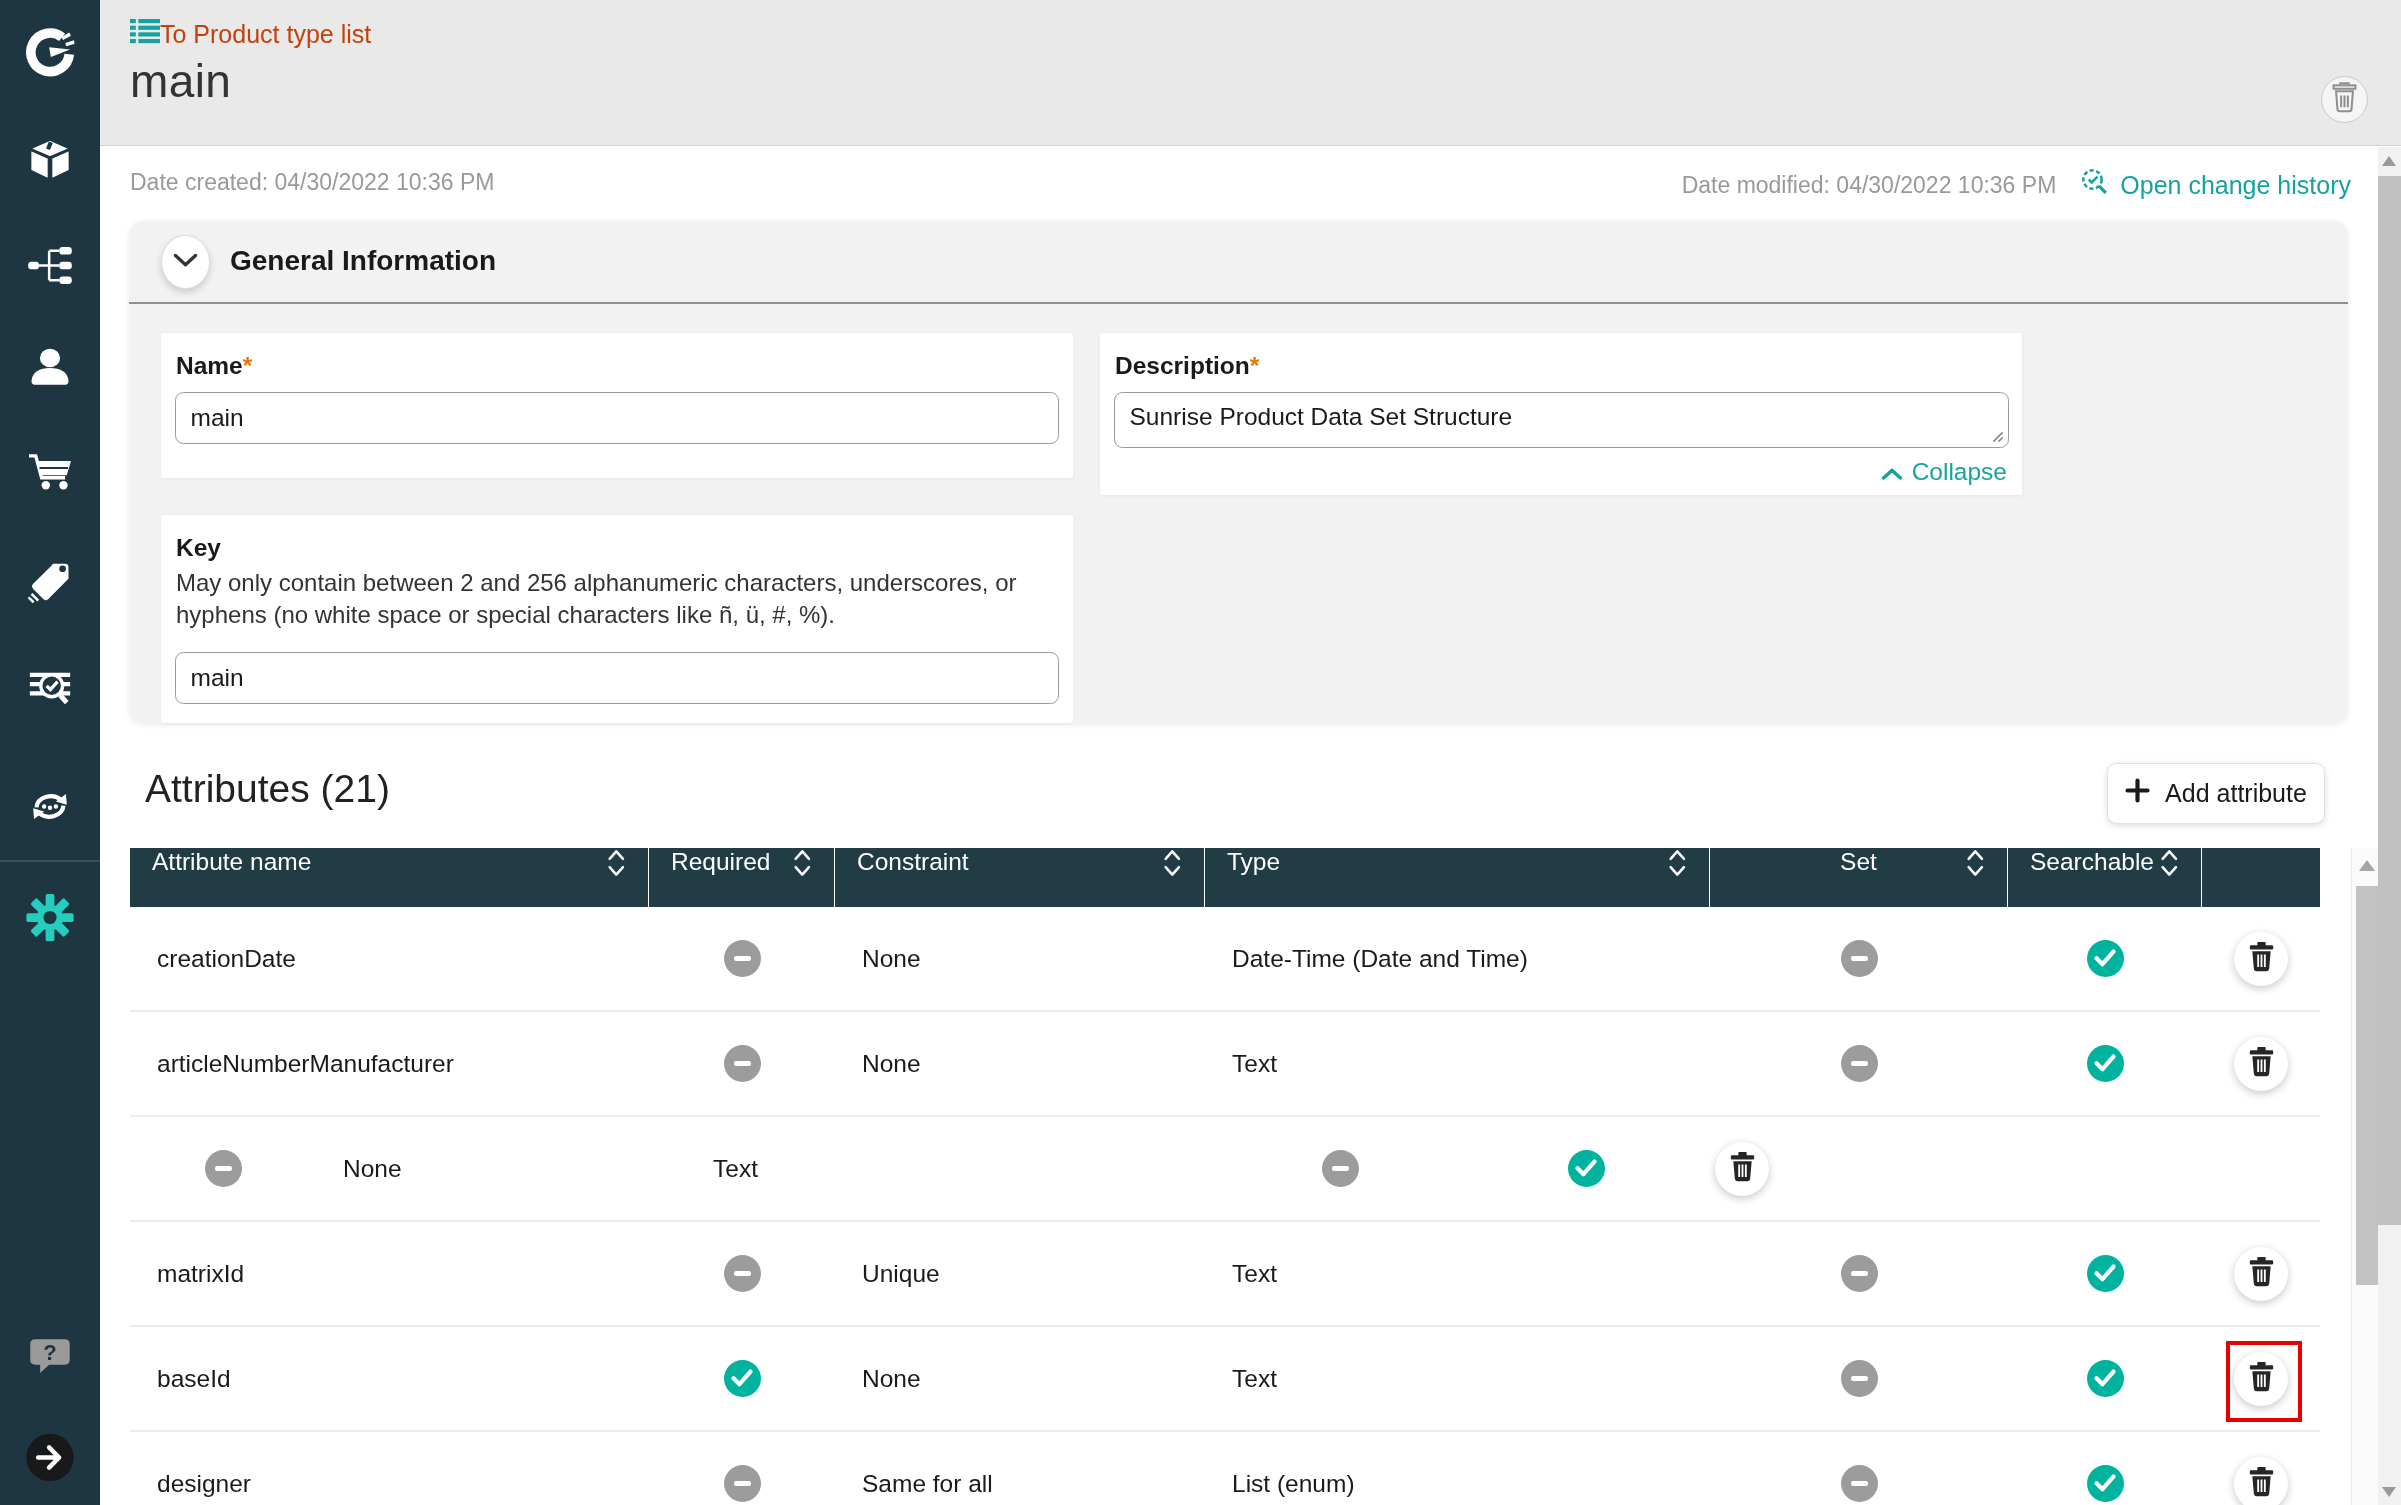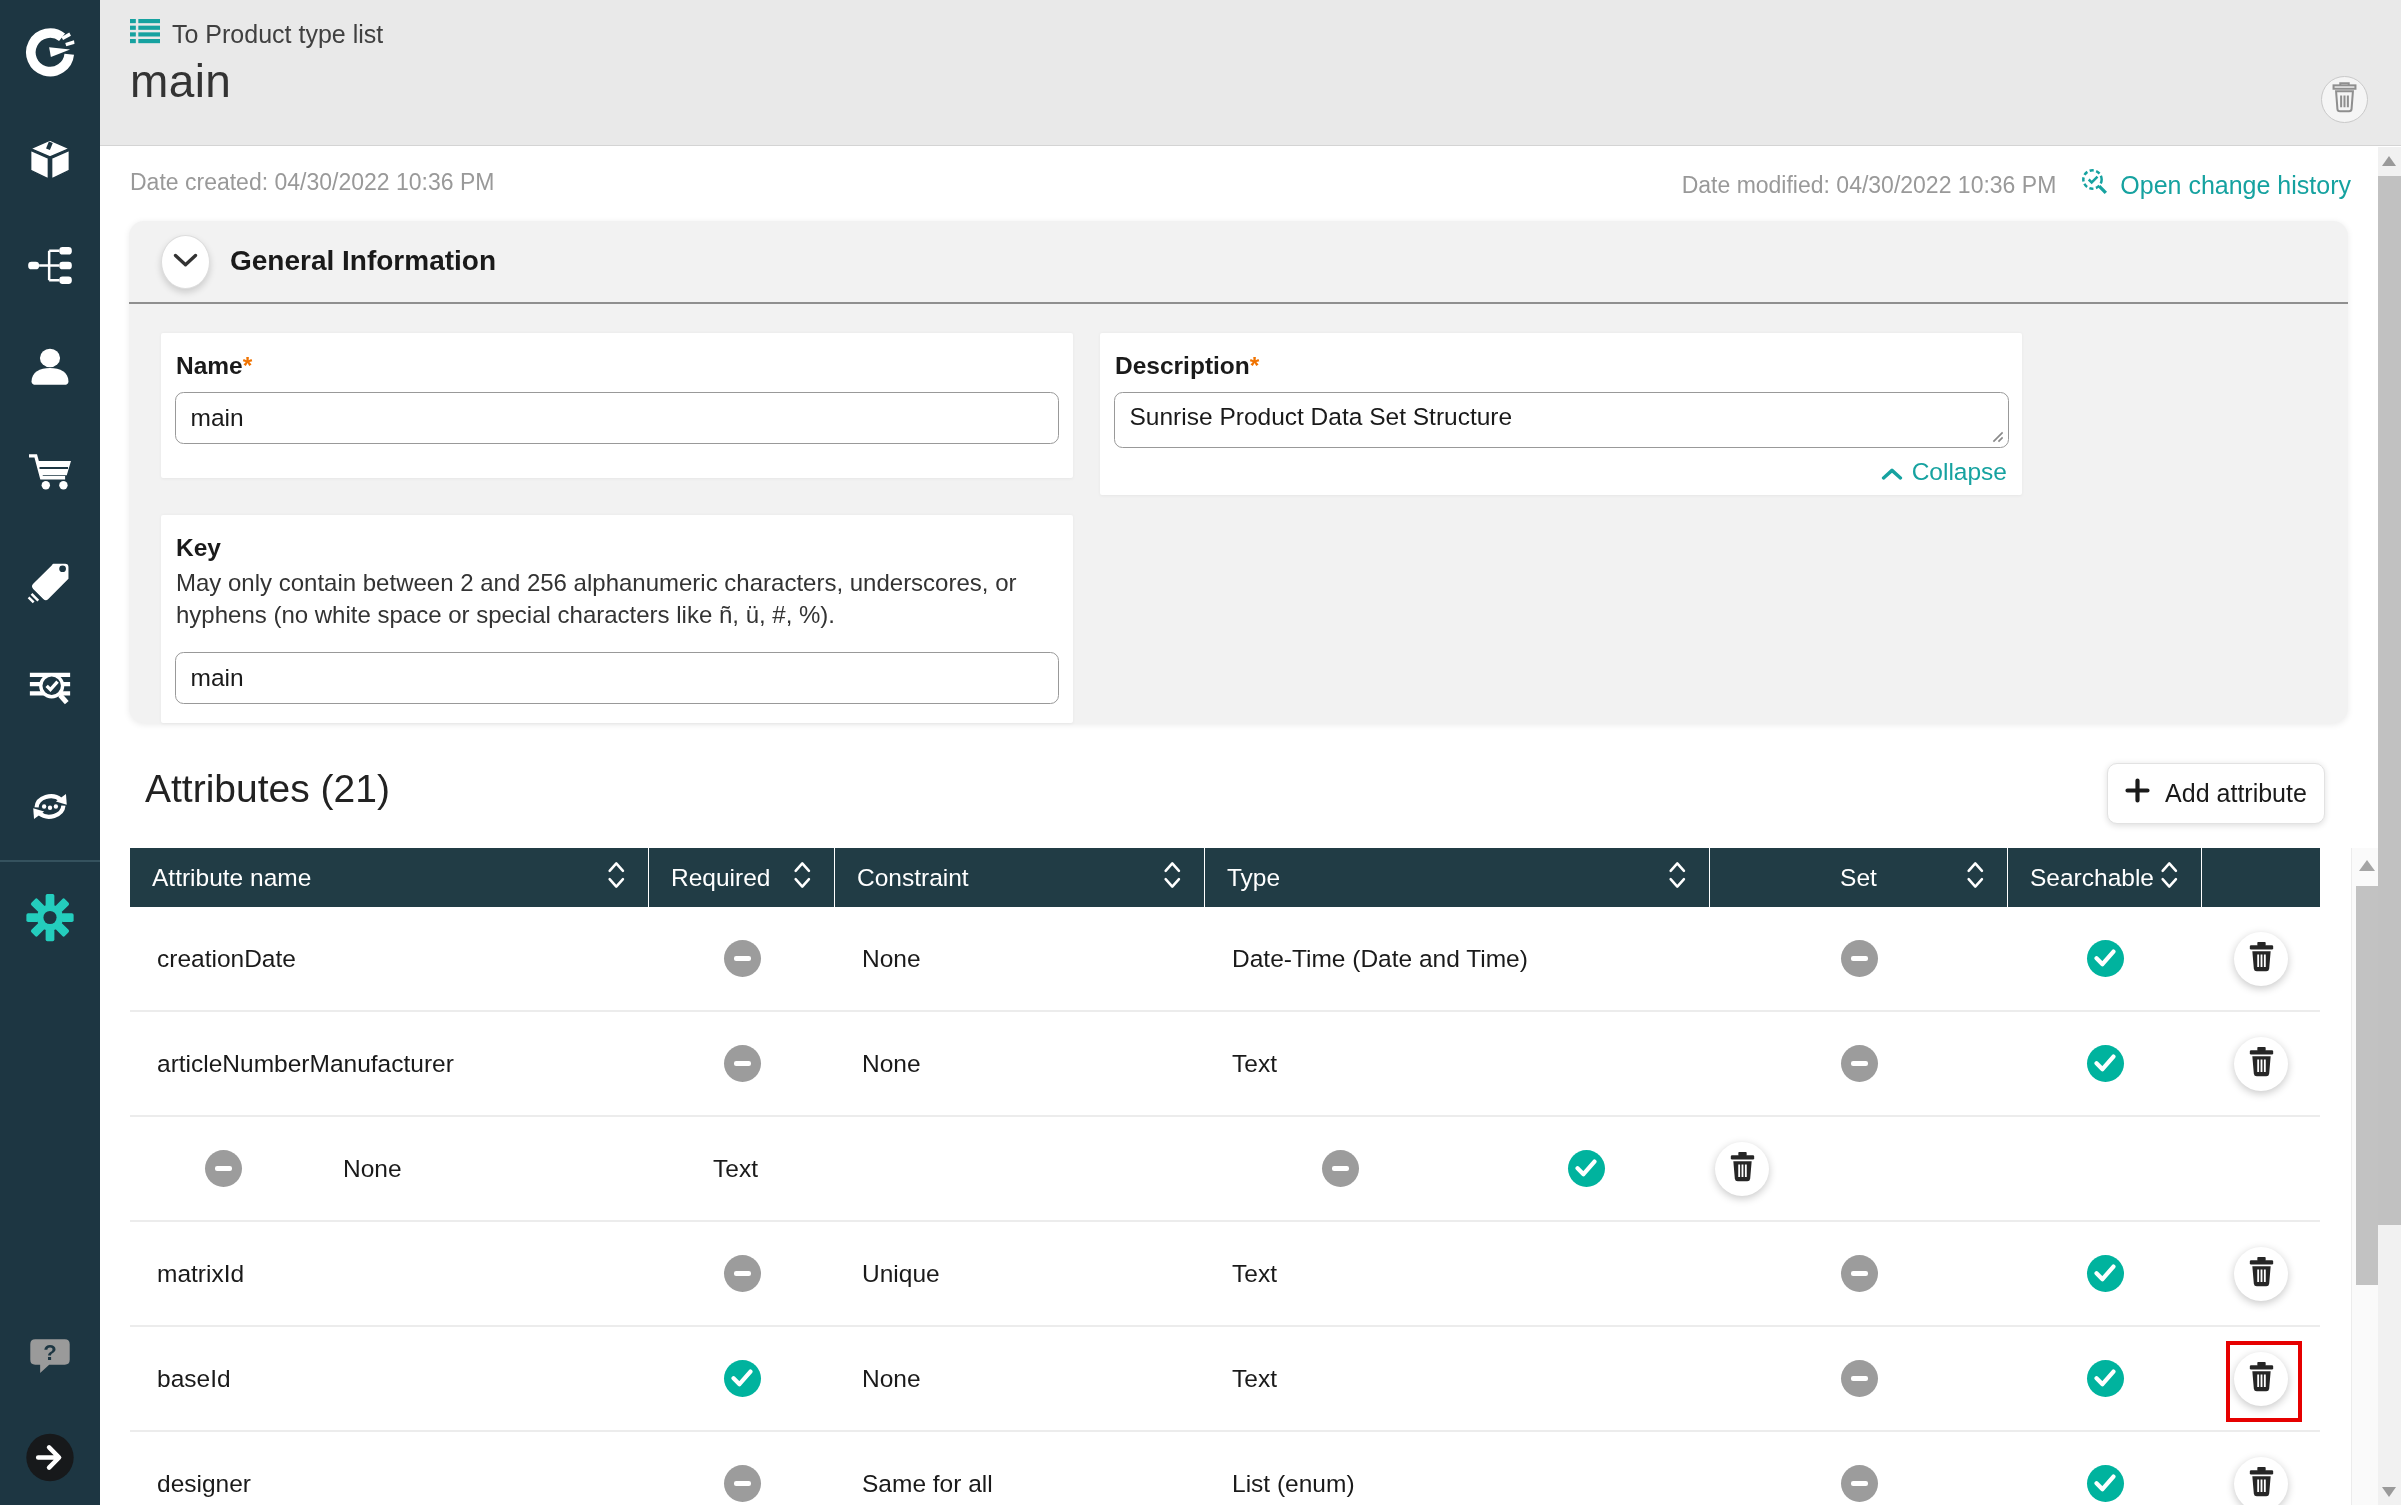--- a/index.html
+++ b/index.html
@@ -6,21 +6,21 @@
   body{
     position:relative;width:2401px;height:1505px;overflow:hidden;
     background:#fff;font-family:"Liberation Sans",sans-serif;color:#1a1a1a;
   }
   
   .sidebar{position:absolute;left:0;top:0;width:100px;height:1505px;background:#1d3642;z-index:6}
   .side-item{position:absolute;left:50%;transform:translate(-50%,-50%);display:flex;align-items:center;justify-content:center;cursor:pointer}
   .side-divider{position:absolute;left:0;top:860px;width:100px;height:1.7px;background:#35525e}
   
   .topbar{position:absolute;left:100px;top:0;width:2302px;height:145px;background:#e9e9e9;border-bottom:1.7px solid #d4d4d4;z-index:2}
-  .back-link{position:absolute;left:30px;top:18.6px;display:flex;align-items:center;gap:12px;color:#404040;font-size:25px;text-decoration:none;cursor:pointer}
+  .back-link{position:absolute;left:30px;top:18.6px;display:flex;align-items:center;color:#c2410c;font-size:25px;text-decoration:none;cursor:pointer}
   .page-title{position:absolute;left:30px;top:54px;margin:0;font-size:46px;font-weight:400;color:#333;letter-spacing:0.4px}
   .delete-type-btn{position:absolute;left:2221px;top:76px;width:47px;height:47px;border-radius:50%;
     background:#f5f5f5;border:1.7px solid #c9c9c9;display:flex;align-items:center;justify-content:center;padding:0;cursor:pointer}
   
   .content{position:absolute;left:100px;top:147px;width:2302px;height:1358px;background:#fff;overflow:hidden;z-index:1}
   .date-created{position:absolute;left:30px;top:22px;font-size:23px;color:#999}
   .meta-right{position:absolute;right:51px;top:20px;display:flex;align-items:center;gap:24px}
   .date-modified{font-size:23px;color:#999}
   .history-link{display:flex;align-items:center;gap:10px;color:#16a2a0;font-size:25px;cursor:pointer}
   
@@ -44,21 +44,21 @@
   .resize-glyph{position:absolute;right:18.6px;top:96px;pointer-events:none}
   .collapse-link{position:absolute;right:15px;top:125px;display:flex;align-items:center;gap:8.5px;color:#16a2a0;font-size:24.5px;cursor:pointer}
   .key-hint{position:absolute;left:15px;top:52px;width:874px;font-size:24px;color:#333;line-height:1.33}
   
   .attr-heading{position:absolute;left:29px;top:604px;margin:16px;font-size:39px;font-weight:400;color:#222}
   .add-btn{position:absolute;left:2007px;top:616px;width:218px;height:61px;background:#fff;border:0.8px solid #e2e2e2;border-radius:10px;
     box-shadow:0 1.7px 6px rgba(0,0,0,.13);display:flex;align-items:center;justify-content:center;gap:15px;font-size:25px;
     font-family:"Liberation Sans",sans-serif;color:#1a1a1a;cursor:pointer}
   .table{position:absolute;left:30px;top:701px;width:2190px}
   .thead{display:flex;height:59px;background:#213c45;color:#fff}
-  .th{display:flex;align-items:center;justify-content:space-between;padding:0 22px;font-size:24.5px;box-sizing:border-box;
+  .th{display:flex;justify-content:space-between;padding:0 22px;font-size:24.5px;box-sizing:border-box;
     border-right:1.7px solid #fff;cursor:pointer}
   .th:last-child{border-right:none;cursor:default}
   .th-set{position:relative;justify-content:center}
   .th-set .sort{position:absolute;right:22px}
   .w0{width:519px}.w1{width:186px}.w2{width:370px}.w3{width:505px}.w4{width:298px}.w5{width:194px}.w6{width:118px}
   .tr{display:flex;height:103px;border-bottom:2.5px solid #ececec;background:#fff}
   .td{display:flex;align-items:center;font-size:24.5px;box-sizing:border-box;color:#1a1a1a}
   .td-text{padding-left:27px}
   .td-icon{justify-content:center}
   .bool{width:37px;height:37px;border-radius:50%;display:flex;align-items:center;justify-content:center}

